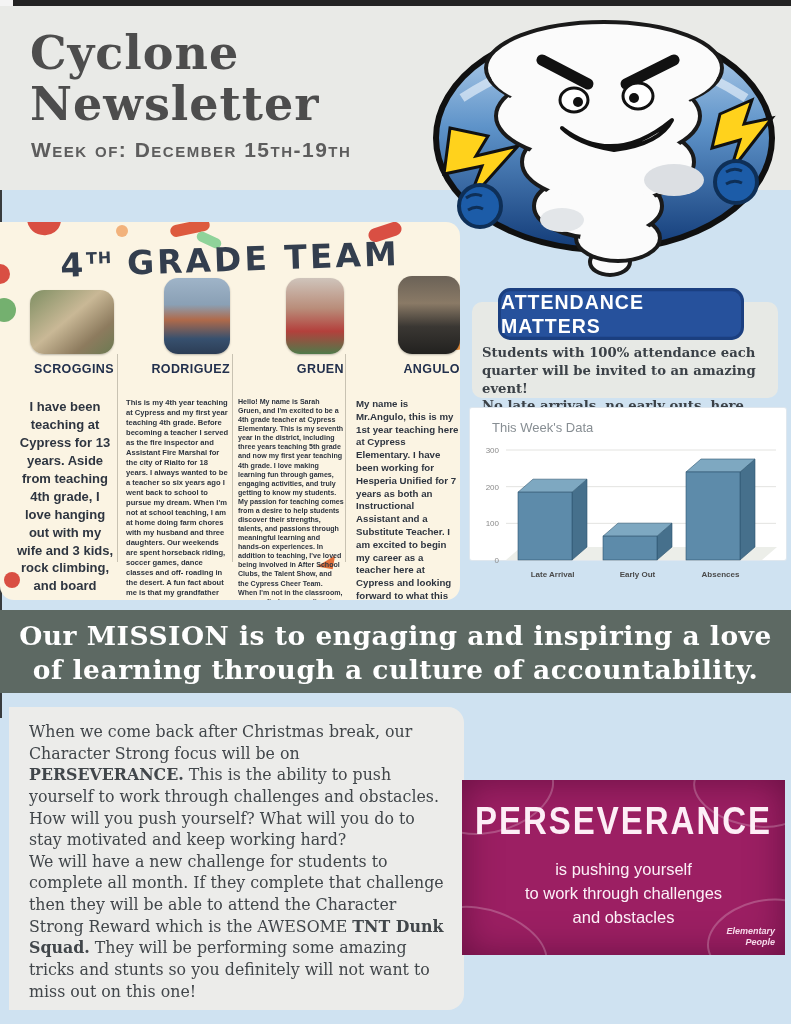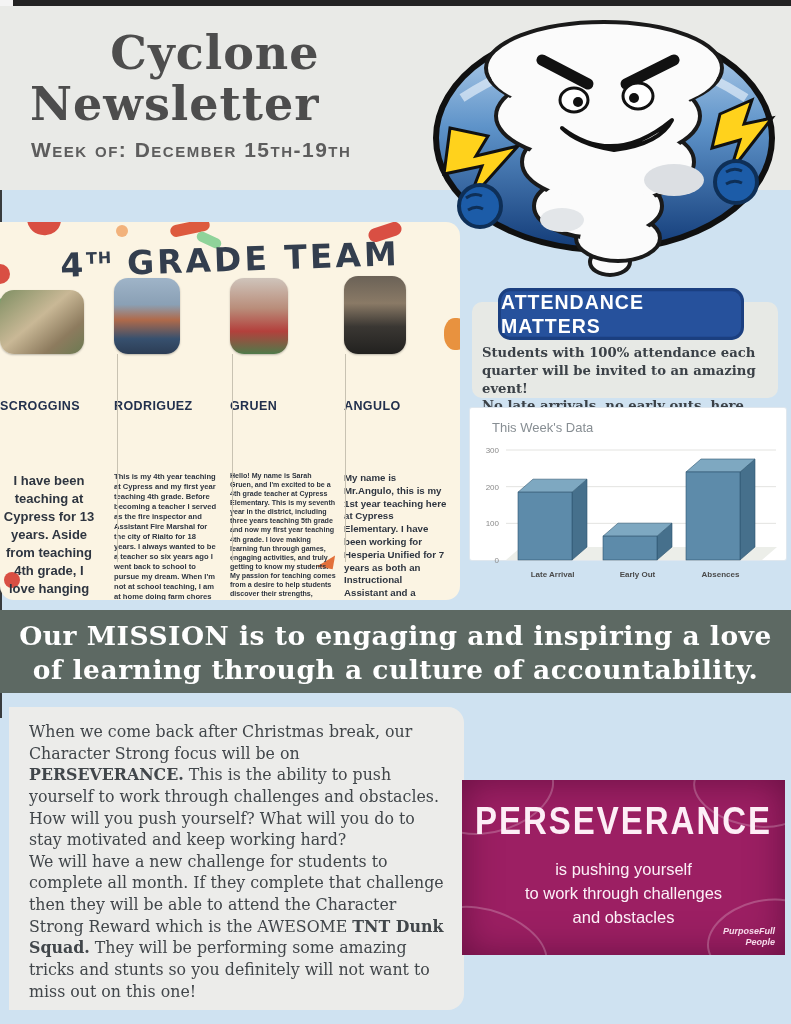--- a/index.html
+++ b/index.html
@@ -4,34 +4,34 @@
 <style>
   html,body{margin:0;padding:0;}
   body{width:791px;height:1024px;overflow:hidden;font-family:"Liberation Sans",sans-serif;}
   .page{position:relative;width:791px;height:1024px;background:var(--page-bg,#cfe2f1);overflow:hidden;}
 
   .top-edge{position:absolute;left:0;top:0;width:791px;height:6px;background:#232323;}
   .top-edge-white{position:absolute;left:0;top:0;width:13px;height:6px;background:#f4f4f4;}
   .left-edge{position:absolute;left:0;top:6px;width:2px;height:712px;background:#1d1d1d;opacity:.85;}
 
   
-  .header{position:absolute;left:0;top:6px;width:791px;height:184px;background:var(--header-bg,#e9eae7);text-align:right;}
+  .header{position:absolute;left:0;top:6px;width:791px;height:184px;background:var(--header-bg,#e9eae7);}
   .nl-title{margin:0;position:absolute;left:30px;top:22px;font-family:"DejaVu Serif","Liberation Serif",serif;font-weight:bold;font-size:46px;line-height:1.1;color:#4d4d4d;letter-spacing:1px;}
   .week-of{position:absolute;left:31px;top:132px;font-size:21px;font-variant:small-caps;letter-spacing:1.5px;color:#5d5d5d;font-weight:600;}
 
   
   .mascot{position:absolute;left:422px;top:10px;width:364px;height:280px;}
 
   
   .team-card{position:absolute;left:0;top:222px;width:460px;height:378px;background:var(--card-cream,#fbf4e3);border-radius:0 14px 14px 14px;overflow:hidden;}
   .deco{position:absolute;}
   .team-title{margin:0;position:absolute;left:0;top:18px;width:100%;text-align:center;font-weight:800;font-size:33px;letter-spacing:3px;color:#333e4e;transform:rotate(-2deg);font-family:"DejaVu Sans","Liberation Sans",sans-serif;}
   .team-title sup{font-size:16px;letter-spacing:1px;}
   .cols{position:absolute;left:0;top:54px;width:460px;display:flex;}
-  .col{display:flex;flex-direction:column;align-items:flex-start;gap:37px;}
+  .col{display:flex;flex-direction:column;align-items:flex-end;}
   .col0{width:114px;} .col1{width:116px;} .col2{width:114px;} .col3{width:116px;}
   .photo{border-radius:14px;box-shadow:0 1px 2px rgba(0,0,0,.25);}
   .photo0{width:84px;height:64px;margin-top:14px;background:linear-gradient(140deg,#7f8f63 0%,#c9b896 45%,#8d7b5e 75%,#6b7a52 100%);}
   .photo1{width:66px;height:76px;margin-top:2px;background:linear-gradient(180deg,#9fb4c8 0%,#8aa0b5 35%,#b06a4a 55%,#37506e 80%,#2c3d55 100%);}
   .photo2{width:58px;height:76px;margin-top:2px;background:linear-gradient(180deg,#cfc4bb 0%,#b98d7a 40%,#b3403c 70%,#4f7a4a 100%);}
   .photo3{width:62px;height:78px;margin-top:0;background:linear-gradient(180deg,#6b6257 0%,#8a7a66 35%,#3a3733 65%,#22211f 100%);}
   .tname{margin-top:8px;font-weight:bold;font-size:12.5px;letter-spacing:.4px;color:#22304d;}
   .bio{margin-top:22px;color:#2e3540;white-space:pre-line;}
   .bio0{width:98px;font-size:13px;line-height:1.38;font-weight:700;text-align:center;}
   .bio1{width:104px;font-size:7.6px;line-height:1.32;font-weight:600;text-align:left;}
@@ -228,18 +228,18 @@
     <span class="swirl sw2"></span>
     <span class="swirl sw3"></span>
     <span class="swirl sw4"></span>
     <div class="poster-title">PERSEVERANCE</div>
     <div class="poster-sub">
       <div>is pushing yourself</div>
       <div>to work through challenges</div>
       <div>and obstacles</div>
     </div>
     <div class="poster-logo">
-      <div>PurposeFull</div>
+      <div>Elementary</div>
       <div>People</div>
     </div>
   </div>
 
 </div>
 
 </body></html>

